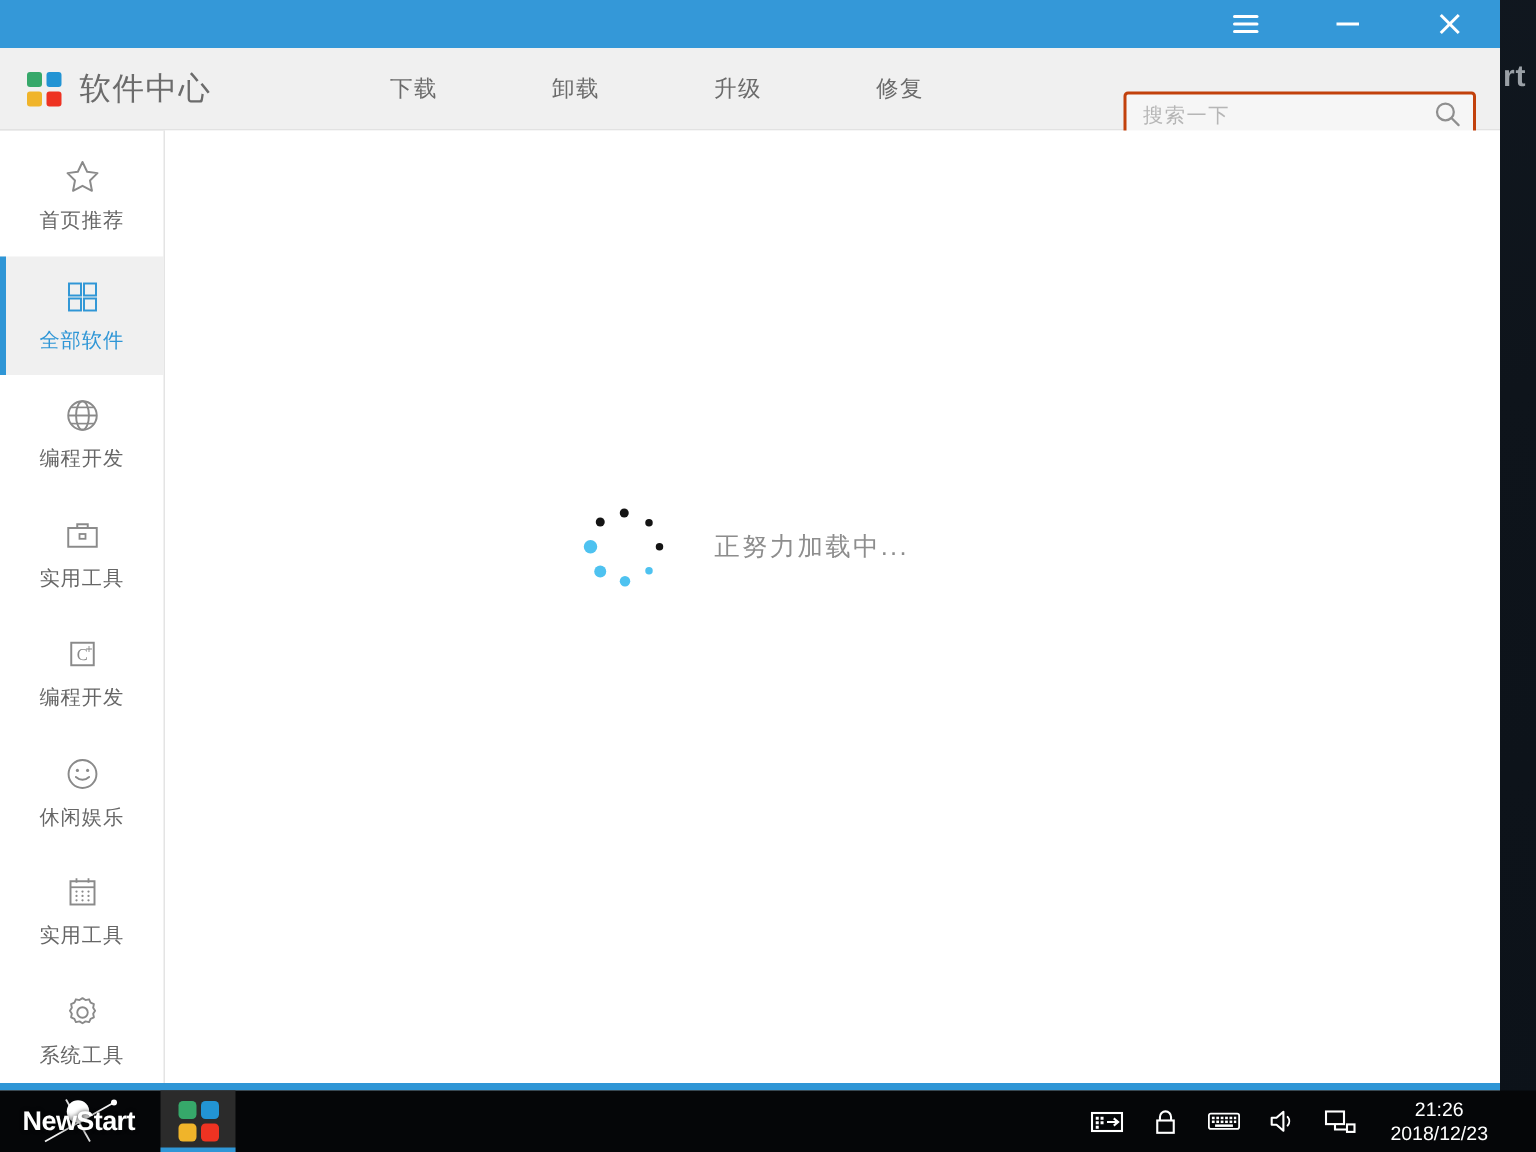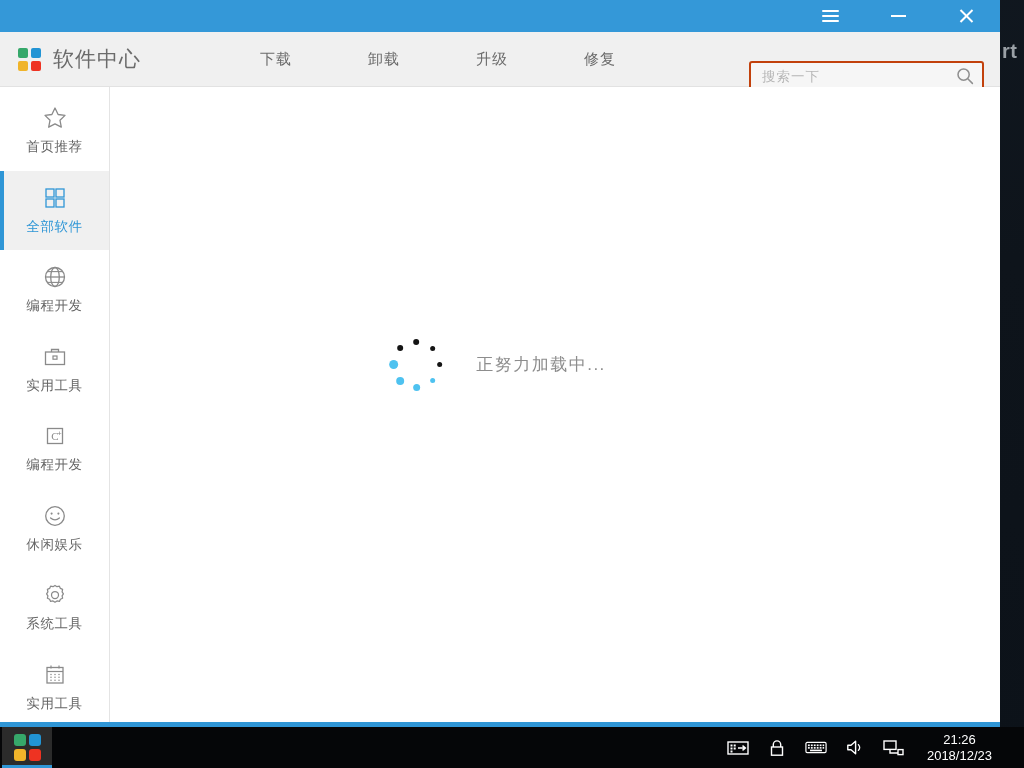--- a/index.html
+++ b/index.html
@@ -309,28 +309,20 @@
       </div>
 
       <div class="side-item">
         <svg width="26" height="26" viewBox="0 0 26 26" fill="none">
           <circle class="ic" cx="13" cy="13" r="9.3" stroke-width="1.3" fill="none"></circle>
           <circle cx="9.6" cy="10.6" r="1.05" fill="#8a8a8a"></circle>
           <circle cx="16.4" cy="10.6" r="1.05" fill="#8a8a8a"></circle>
           <path class="ic" d="M8.6 15 Q13 18.8 17.4 15" stroke-width="1.3" fill="none" stroke-linecap="round"></path>
         </svg>
         <span class="side-label">休闲娱乐</span>
-      </div>
-
-      <div class="side-item">
-        <svg width="26" height="26" viewBox="0 0 26 26" fill="none">
-          <path class="ic" d="M13 3.4 l2 1.3 2.4-.5 1 2.2 2.2 1 -.5 2.4 1.3 2 -1.3 2 .5 2.4 -2.2 1 -1 2.2 -2.4-.5 -2 1.3 -2-1.3 -2.4.5 -1-2.2 -2.2-1 .5-2.4 -1.3-2 1.3-2 -.5-2.4 2.2-1 1-2.2 2.4.5z" stroke-width="1.25" fill="none" stroke-linejoin="round"></path>
-          <circle class="ic" cx="13" cy="13" r="3.5" stroke-width="1.25" fill="none"></circle>
-        </svg>
-        <span class="side-label">系统工具</span>
       </div>
 
       <div class="side-item">
         <svg width="26" height="26" viewBox="0 0 26 26" fill="none">
           <rect class="ic" x="5" y="5.5" width="16" height="15.5" stroke-width="1.3" fill="none"></rect>
           <line class="ic" x1="5" y1="9.5" x2="21" y2="9.5" stroke-width="1.2"></line>
           <line class="ic" x1="9" y1="3.5" x2="9" y2="6.5" stroke-width="1.2"></line>
           <line class="ic" x1="17" y1="3.5" x2="17" y2="6.5" stroke-width="1.2"></line>
           <g fill="#8a8a8a">
             <circle cx="9" cy="12.4" r=".75"></circle>
@@ -339,20 +331,28 @@
             <circle cx="9" cy="15.3" r=".75"></circle>
               <circle cx="13" cy="15.3" r=".75"></circle>
               <circle cx="17" cy="15.3" r=".75"></circle>
             <circle cx="9" cy="18.2" r=".75"></circle>
               <circle cx="13" cy="18.2" r=".75"></circle>
               <circle cx="17" cy="18.2" r=".75"></circle>
           </g>
         </svg>
         <span class="side-label">实用工具</span>
       </div>
+
+      <div class="side-item">
+        <svg width="26" height="26" viewBox="0 0 26 26" fill="none">
+          <path class="ic" d="M13 3.4 l2 1.3 2.4-.5 1 2.2 2.2 1 -.5 2.4 1.3 2 -1.3 2 .5 2.4 -2.2 1 -1 2.2 -2.4-.5 -2 1.3 -2-1.3 -2.4.5 -1-2.2 -2.2-1 .5-2.4 -1.3-2 1.3-2 -.5-2.4 2.2-1 1-2.2 2.4.5z" stroke-width="1.25" fill="none" stroke-linejoin="round"></path>
+          <circle class="ic" cx="13" cy="13" r="3.5" stroke-width="1.25" fill="none"></circle>
+        </svg>
+        <span class="side-label">系统工具</span>
+      </div>
     </div>
 
     <div id="content">
       <div id="loading">
         <div id="spinner">
             <span style="width: 6px; height: 6px; background: rgb(20, 20, 20); margin-left: -3px; margin-top: -26px;"></span>
             <span style="width: 5.5px; height: 5.5px; background: rgb(20, 20, 20); margin-left: 13.5135px; margin-top: -19.0135px;"></span>
             <span style="width: 5px; height: 5px; background: rgb(20, 20, 20); margin-left: 20.5px; margin-top: -2.5px;"></span>
             <span style="width: 5px; height: 5px; background: rgb(78, 194, 240); margin-left: 13.7635px; margin-top: 13.7635px;"></span>
             <span style="width: 7px; height: 7px; background: rgb(78, 194, 240); margin-left: -3.5px; margin-top: 19.5px;"></span>
@@ -363,20 +363,30 @@
         <div id="loading-text">正努力加载中...</div>
       </div>
     </div>
   </div>
 
   <div id="window-accent"></div>
 </div>
 
 <div id="taskbar">
 
+  <div id="start-button">
+    <svg id="start-star" width="105" height="41" viewBox="0 0 105 41">
+      <circle cx="52" cy="14" r="7.5" fill="#ffffff"></circle>
+      <path d="M30 34 L76 8" stroke="#ffffff" stroke-width="1.2" opacity=".95"></path>
+      <path d="M44 6 L60 34" stroke="#ffffff" stroke-width="1.2" opacity=".85"></path>
+      <circle cx="76" cy="8" r="2" fill="#ffffff"></circle>
+      <circle cx="33" cy="18" r="1.3" fill="#ffffff"></circle>
+    </svg>
+    <span id="start-text">NewStart</span>
+  </div>
 
   <div id="task-app">
     <div id="task-app-logo">
       <i></i>
         <i></i>
         <i></i>
         <i></i>
     </div>
   </div>
 

